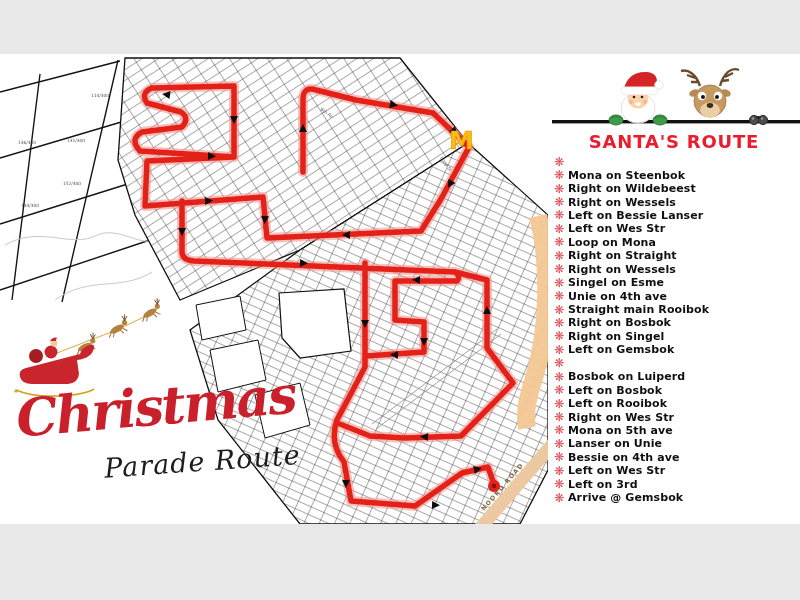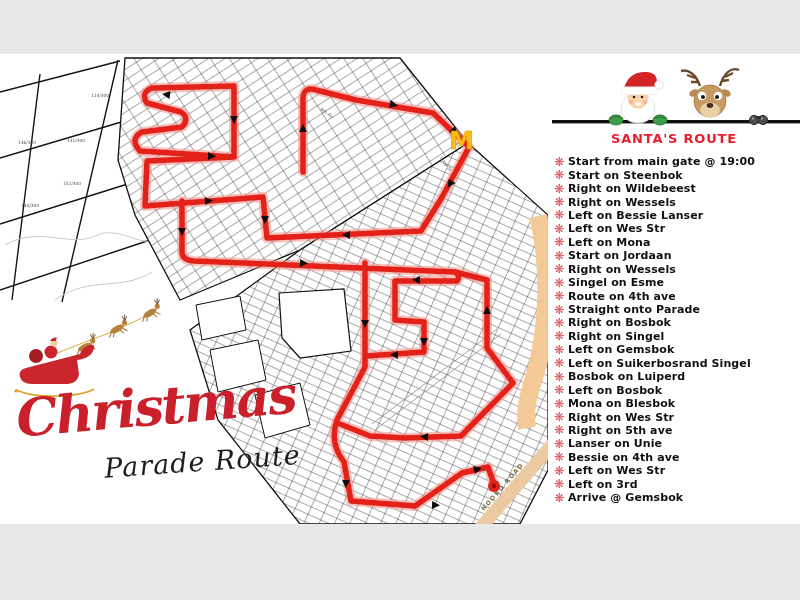--- a/index.html
+++ b/index.html
@@ -10,21 +10,21 @@
   .bar.bottom{top:524px;height:76px;}
   svg.mapsvg{position:absolute;left:0;top:54px;}
   svg.headsvg{position:absolute;left:548px;top:58px;}
   .script-title{position:absolute;left:16px;top:382px;width:250px;
     font-family:"DejaVu Serif","Liberation Serif",serif;font-style:italic;font-weight:bold;
     font-size:52px;color:#c9202b;transform:rotate(-5deg);letter-spacing:-2px;line-height:1;}
   .script-sub{position:absolute;left:104px;top:447px;width:220px;
     font-family:"DejaVu Serif","Liberation Serif",serif;font-style:italic;
     font-size:27px;color:#1d1d1d;transform:rotate(-4deg);letter-spacing:1px;line-height:1;}
   .panel-title{position:absolute;left:548px;top:131px;width:252px;text-align:center;
-    font-size:13px;font-weight:800;color:#ea1d2d;letter-spacing:0.8px;}
+    font-size:18px;font-weight:800;color:#ea1d2d;letter-spacing:0.8px;}
   ul.route-list{position:absolute;left:554px;top:155px;width:246px;margin:0;padding:0;list-style:none;}
   ul.route-list li{display:flex;align-items:center;height:13.45px;}
   .bullet{width:14px;font-size:12px;line-height:12px;color:#dd4b53;flex:0 0 14px;text-align:left;}
   .step{font-size:11px;font-weight:bold;color:#101010;white-space:nowrap;letter-spacing:0.1px;}
 </style>
 </head>
 <body>
 
 <div class="stage">
   <div class="bar top"></div>
@@ -198,26 +198,25 @@
       <circle cx="214" cy="60.5" r="1.2" fill="#9a9a9a"></circle>
     </g>
   </svg>
 
   <div class="panel-title">SANTA'S ROUTE</div>
 
   <ul class="route-list">
 
       <li>
         <span class="bullet">❋</span>
-        <span class="step">Start from main gate @ 19:00</span>
-      </li>
-
-      <li>
-        <span class="bullet">❋</span>
-        <span class="step">Start on Steenbok</span>
+      </li>
+
+      <li>
+        <span class="bullet">❋</span>
+        <span class="step">Mona on Steenbok</span>
       </li>
 
       <li>
         <span class="bullet">❋</span>
         <span class="step">Right on Wildebeest</span>
       </li>
 
       <li>
         <span class="bullet">❋</span>
         <span class="step">Right on Wessels</span>
@@ -228,91 +227,90 @@
         <span class="step">Left on Bessie Lanser</span>
       </li>
 
       <li>
         <span class="bullet">❋</span>
         <span class="step">Left on Wes Str</span>
       </li>
 
       <li>
         <span class="bullet">❋</span>
-        <span class="step">Left on Mona</span>
-      </li>
-
-      <li>
-        <span class="bullet">❋</span>
-        <span class="step">Start on Jordaan</span>
+        <span class="step">Loop on Mona</span>
+      </li>
+
+      <li>
+        <span class="bullet">❋</span>
+        <span class="step">Right on Straight</span>
       </li>
 
       <li>
         <span class="bullet">❋</span>
         <span class="step">Right on Wessels</span>
       </li>
 
       <li>
         <span class="bullet">❋</span>
         <span class="step">Singel on Esme</span>
       </li>
 
       <li>
         <span class="bullet">❋</span>
-        <span class="step">Route on 4th ave</span>
-      </li>
-
-      <li>
-        <span class="bullet">❋</span>
-        <span class="step">Straight onto Parade</span>
+        <span class="step">Unie on 4th ave</span>
+      </li>
+
+      <li>
+        <span class="bullet">❋</span>
+        <span class="step">Straight main Rooibok</span>
       </li>
 
       <li>
         <span class="bullet">❋</span>
         <span class="step">Right on Bosbok</span>
       </li>
 
       <li>
         <span class="bullet">❋</span>
         <span class="step">Right on Singel</span>
       </li>
 
       <li>
         <span class="bullet">❋</span>
         <span class="step">Left on Gemsbok</span>
       </li>
 
       <li>
         <span class="bullet">❋</span>
-        <span class="step">Left on Suikerbosrand Singel</span>
       </li>
 
       <li>
         <span class="bullet">❋</span>
         <span class="step">Bosbok on Luiperd</span>
       </li>
 
       <li>
         <span class="bullet">❋</span>
         <span class="step">Left on Bosbok</span>
       </li>
 
       <li>
         <span class="bullet">❋</span>
-        <span class="step">Mona on Blesbok</span>
+        <span class="step">Left on Rooibok</span>
       </li>
 
       <li>
         <span class="bullet">❋</span>
         <span class="step">Right on Wes Str</span>
       </li>
 
       <li>
         <span class="bullet">❋</span>
-        <span class="step">Right on 5th ave</span>
+        <span class="step">Mona on 5th ave</span>
       </li>
 
       <li>
         <span class="bullet">❋</span>
         <span class="step">Lanser on Unie</span>
       </li>
 
       <li>
         <span class="bullet">❋</span>
         <span class="step">Bessie on 4th ave</span>

